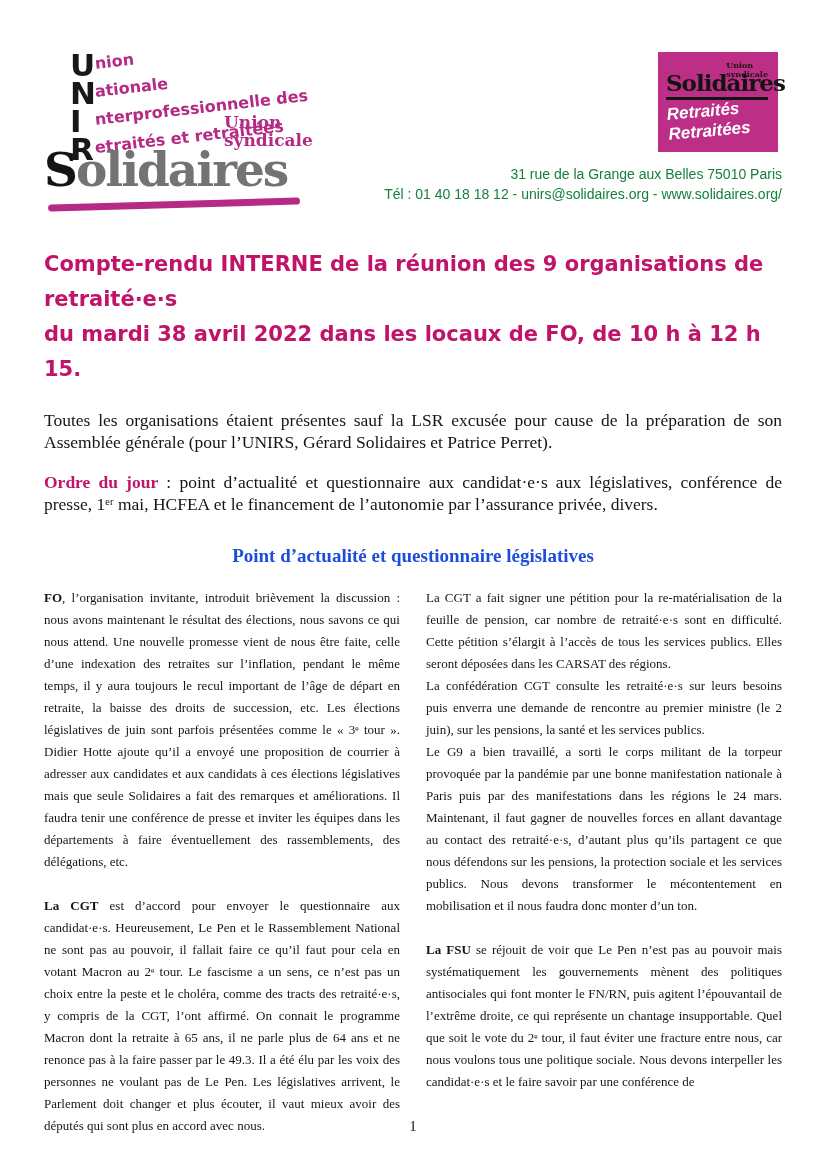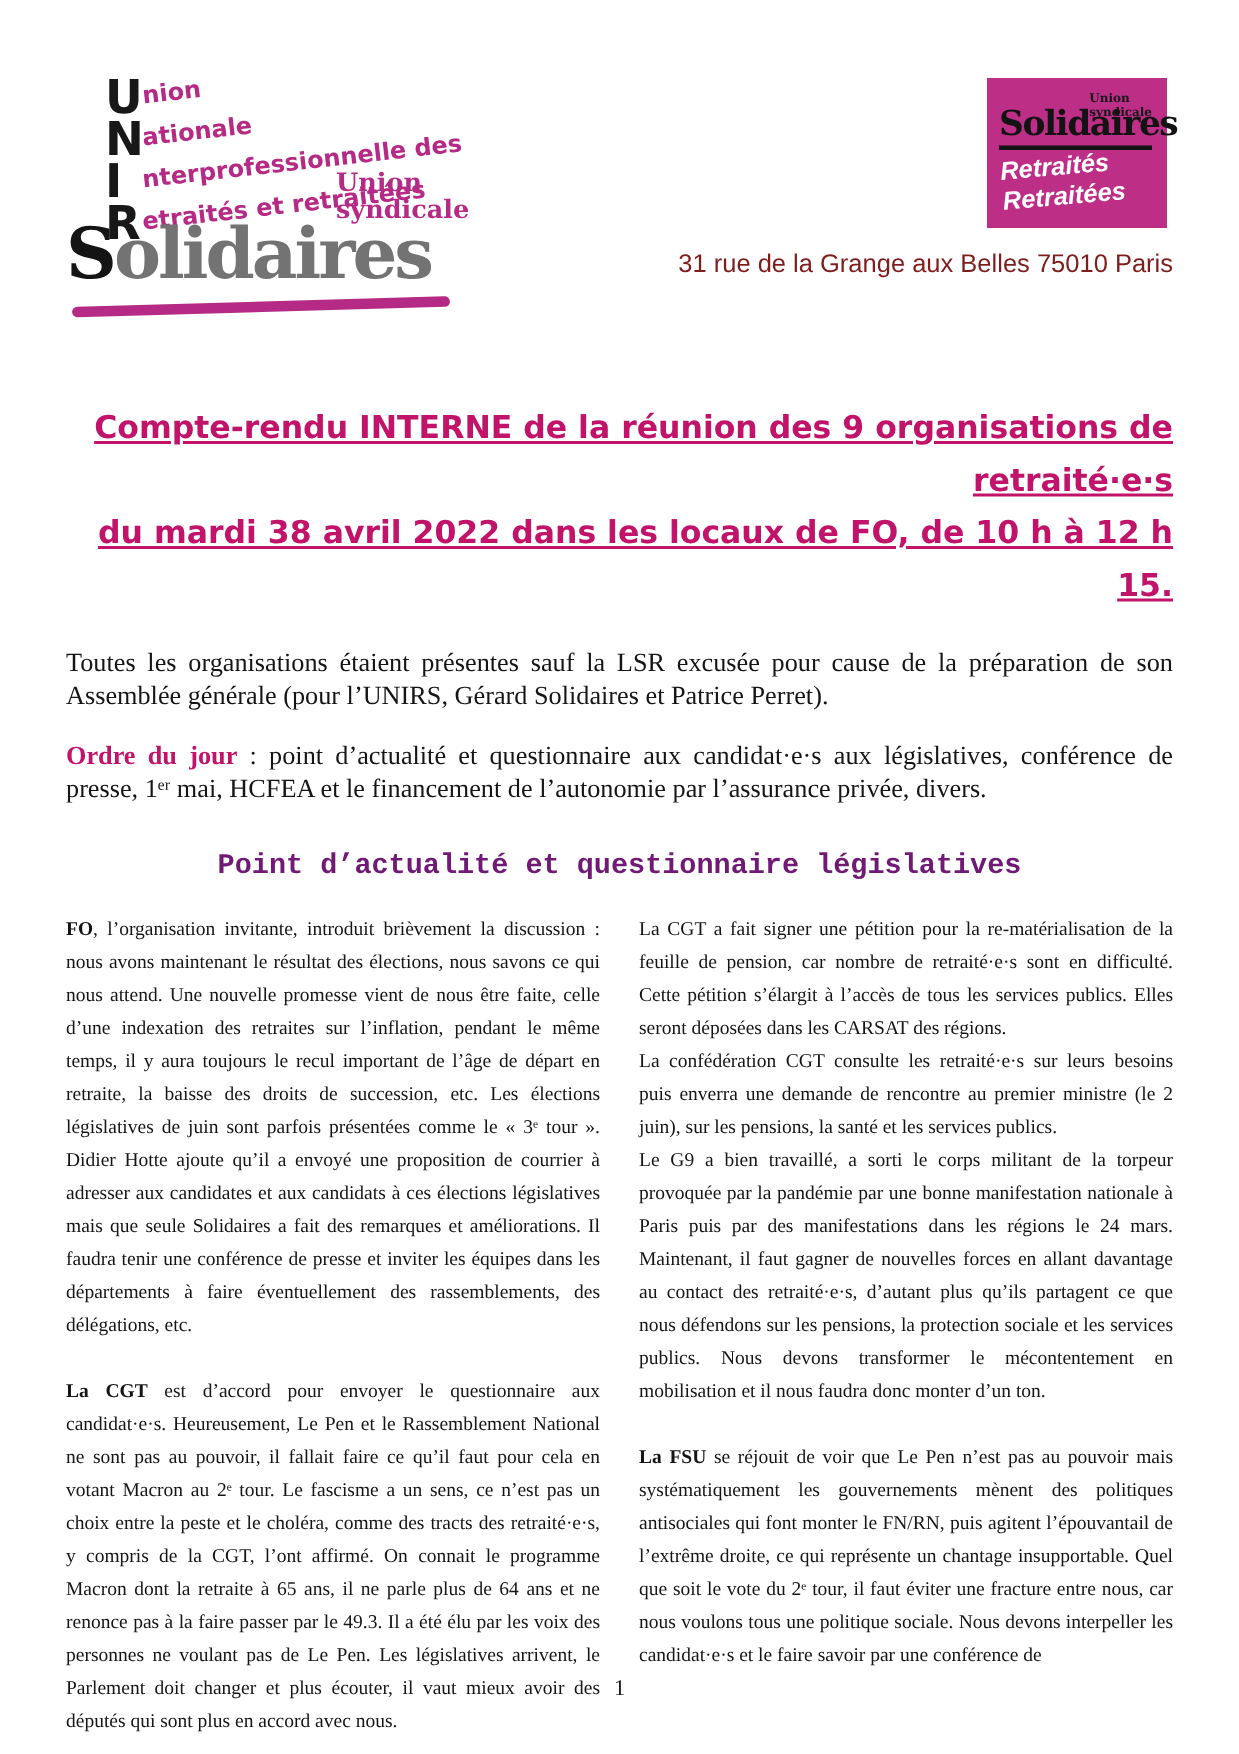--- a/index.html
+++ b/index.html
@@ -61,37 +61,37 @@
   .lr-bar{position:absolute;top:45px;left:8px;width:102px;height:3px;background:#131313;}
   .lr-retr{
     position:absolute;top:53px;left:8px;white-space:nowrap;
     font-family:"Liberation Sans", sans-serif;font-weight:700;font-style:italic;
     font-size:17px;line-height:1.15;color:#ffffff;
     transform:rotate(-5deg);transform-origin:0 0;
   }
   .address{
     margin-top:12px;text-align:right;
     font-family:"Liberation Sans", sans-serif;
-    font-size:17px;line-height:1.45;color:#7f1d1d;
+    font-size:14px;line-height:1.45;color:#15803d;
   }
   
   .doc-title{
-    margin-top:46px;text-align:right;
+    margin-top:25px;text-align:left;
     font-family:"DejaVu Sans", sans-serif;font-weight:700;
-    font-size:21px;line-height:35px;color:#c01369;text-decoration:underline;
+    font-size:21px;line-height:35px;color:#c01369;
   }
   
   .intro{margin-top:22px;font-size:17.5px;line-height:22px;text-align:justify;}
   .agenda{margin-top:7px;font-size:17.5px;line-height:22px;text-align:justify;}
   .agenda .lead{font-weight:700;color:#c01369;}
   
   .section-heading{
     margin-top:30px;text-align:center;
-    font-family:Liberation Mono, monospace;font-weight:700;
-    font-size:19px;color:#701a75;
+    font-family:Liberation Serif, serif;font-weight:700;
+    font-size:19px;color:#1d4ed8;
   }
   
   .columns{display:flex;gap:26px;margin-top:20px;}
   .col{width:356px;flex:0 0 auto;}
   .para{margin:0;font-size:13px;line-height:22px;text-align:justify;}
   .para .lead{font-weight:700;}
   .gap-before{margin-top:22px;}
   
   .footer{
     position:absolute;left:0;right:0;bottom:34px;text-align:center;
@@ -138,20 +138,21 @@
         </div>
         <div class="lr-sol">Solidaires</div>
         <div class="lr-bar"></div>
         <div class="lr-retr">
           <div>Retraités</div>
           <div>Retraitées</div>
         </div>
       </div>
       <div class="address">
         <div>31 rue de la Grange aux Belles 75010 Paris</div>
+        <div>Tél : 01 40 18 18 12 - unirs@solidaires.org - www.solidaires.org/</div>
       </div>
     </div>
   </div>
 
   <div class="doc-title">
     <div>Compte-rendu INTERNE de la réunion des 9 organisations de retraité·e·s</div>
     <div>du mardi 38 avril 2022 dans les locaux de FO, de 10 h à 12 h 15.</div>
   </div>
 
   <p class="intro">Toutes les organisations étaient présentes sauf la LSR excusée pour cause de la préparation de son Assemblée générale (pour l’UNIRS, Gérard Solidaires et Patrice Perret).</p>

